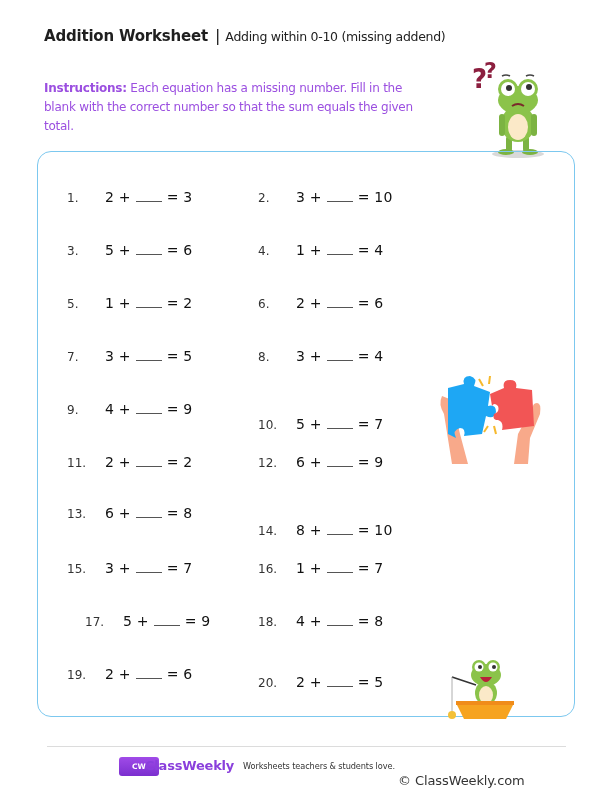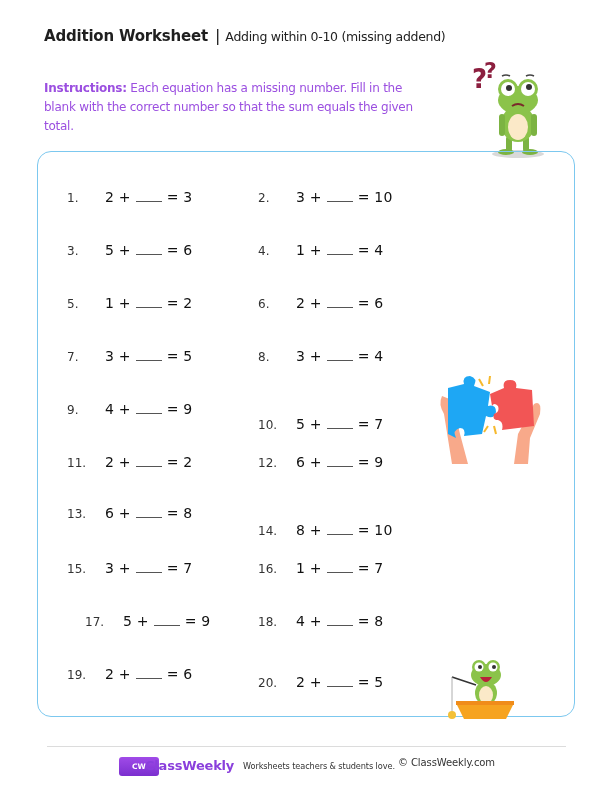--- a/index.html
+++ b/index.html
@@ -22,21 +22,21 @@
     .expr { font-size: 14px; color: #111; letter-spacing: 0.2px; }
     .blank { display: inline-block; width: 26px; border-bottom: 1.2px solid #555; margin: 0 5px; height: 1px; vertical-align: baseline; }
 
     .footer-line { position: absolute; left: 47px; top: 746px; width: 519px; height: 1px; background: #dcdcdc; }
     .footer { position: absolute; top: 757px; left: 0; width: 612px; display: flex; align-items: center; }
     .logo-badge { position: absolute; left: 119px; top: 0; width: 40px; height: 19px; border-radius: 3px;
                   background: linear-gradient(180deg, #a04be8, #7b2fcf); color: #fff; font-size: 7.5px; font-weight: bold;
                   display: flex; align-items: center; justify-content: center; letter-spacing: 0.2px; }
     .logo-text { position: absolute; left: 145px; top: 1px; font-size: 13px; font-weight: bold; color: #8a3fdc; letter-spacing: -0.2px; }
     .tagline { position: absolute; left: 243px; top: 4px; font-size: 8.2px; color: #333; letter-spacing: -0.1px; white-space: nowrap; }
-    .copyright { position: absolute; left: 398px; top: 0; font-size: 10px; color: #333; letter-spacing: -0.1px; white-space: nowrap; text-align: right; }
+    .copyright { position: absolute; left: 398px; top: 16px; font-size: 13px; color: #333; letter-spacing: -0.1px; white-space: nowrap; text-align: right; }
 
     .illus { position: absolute; }
   </style>
 </head>
 <body>
 
 <div class="header">
   <span class="title">Addition Worksheet</span>
   <span class="sep">|</span>
   <span class="subtitle">Adding within 0-10 (missing addend)</span>

